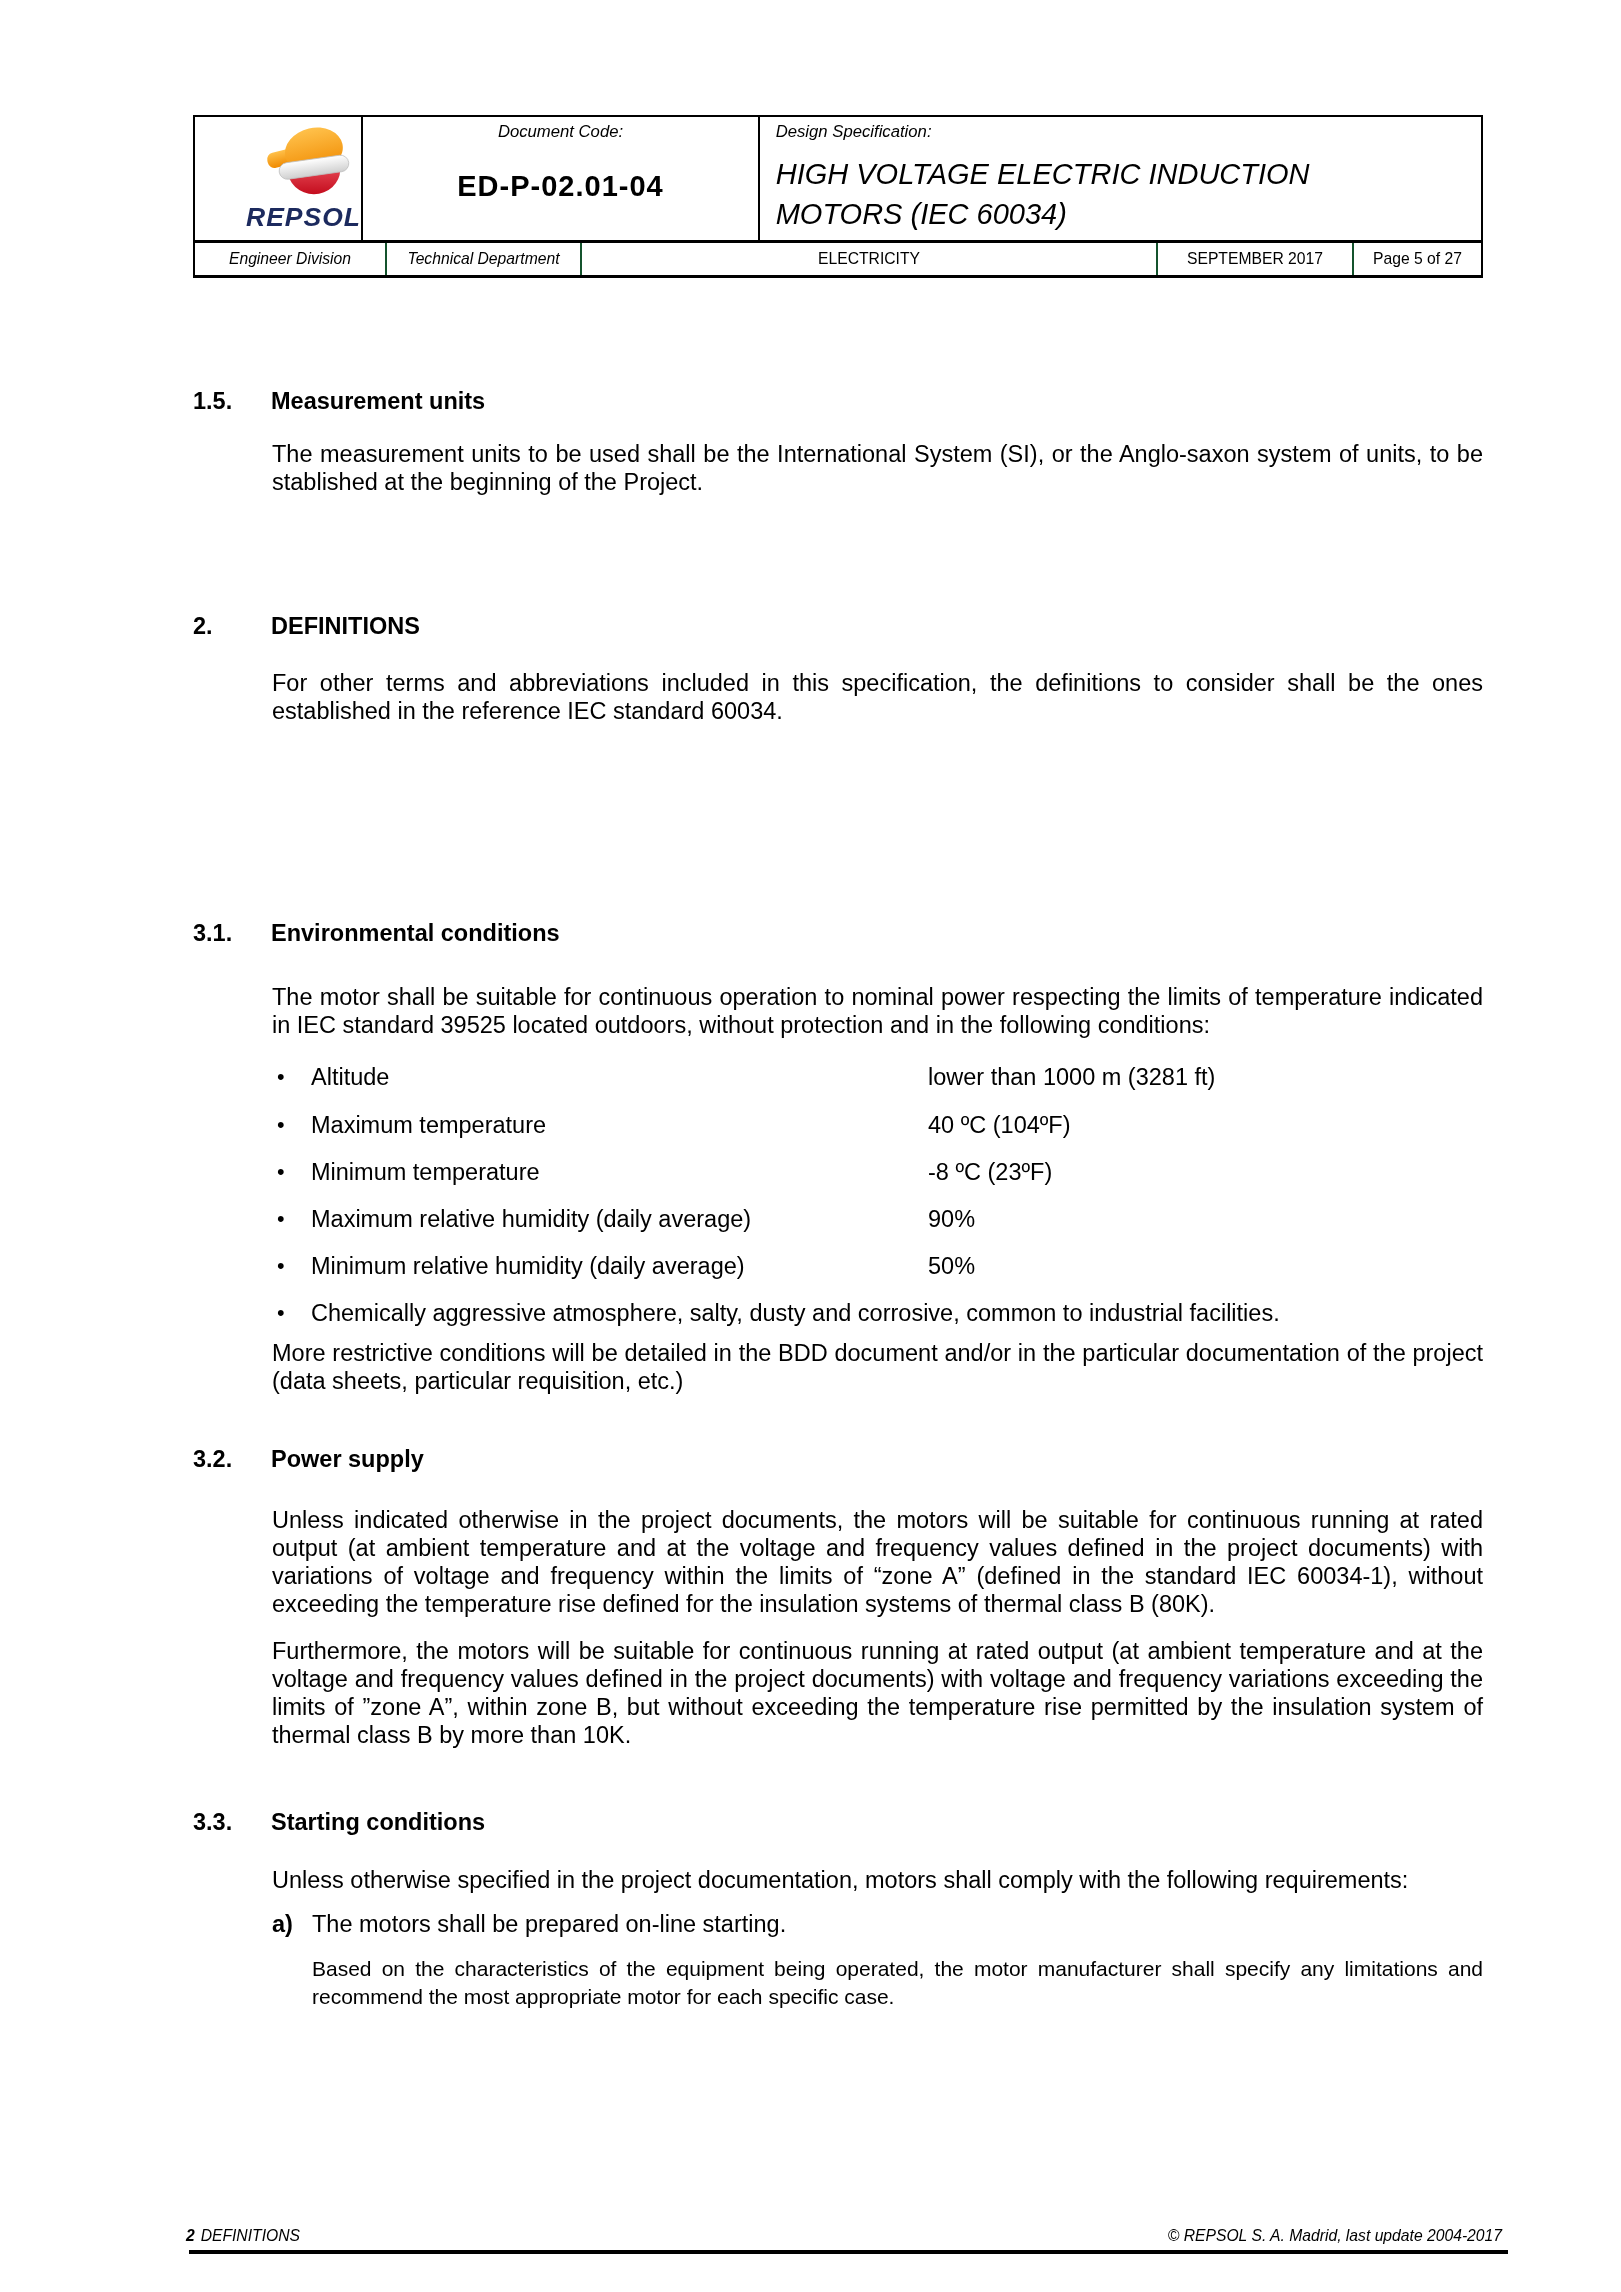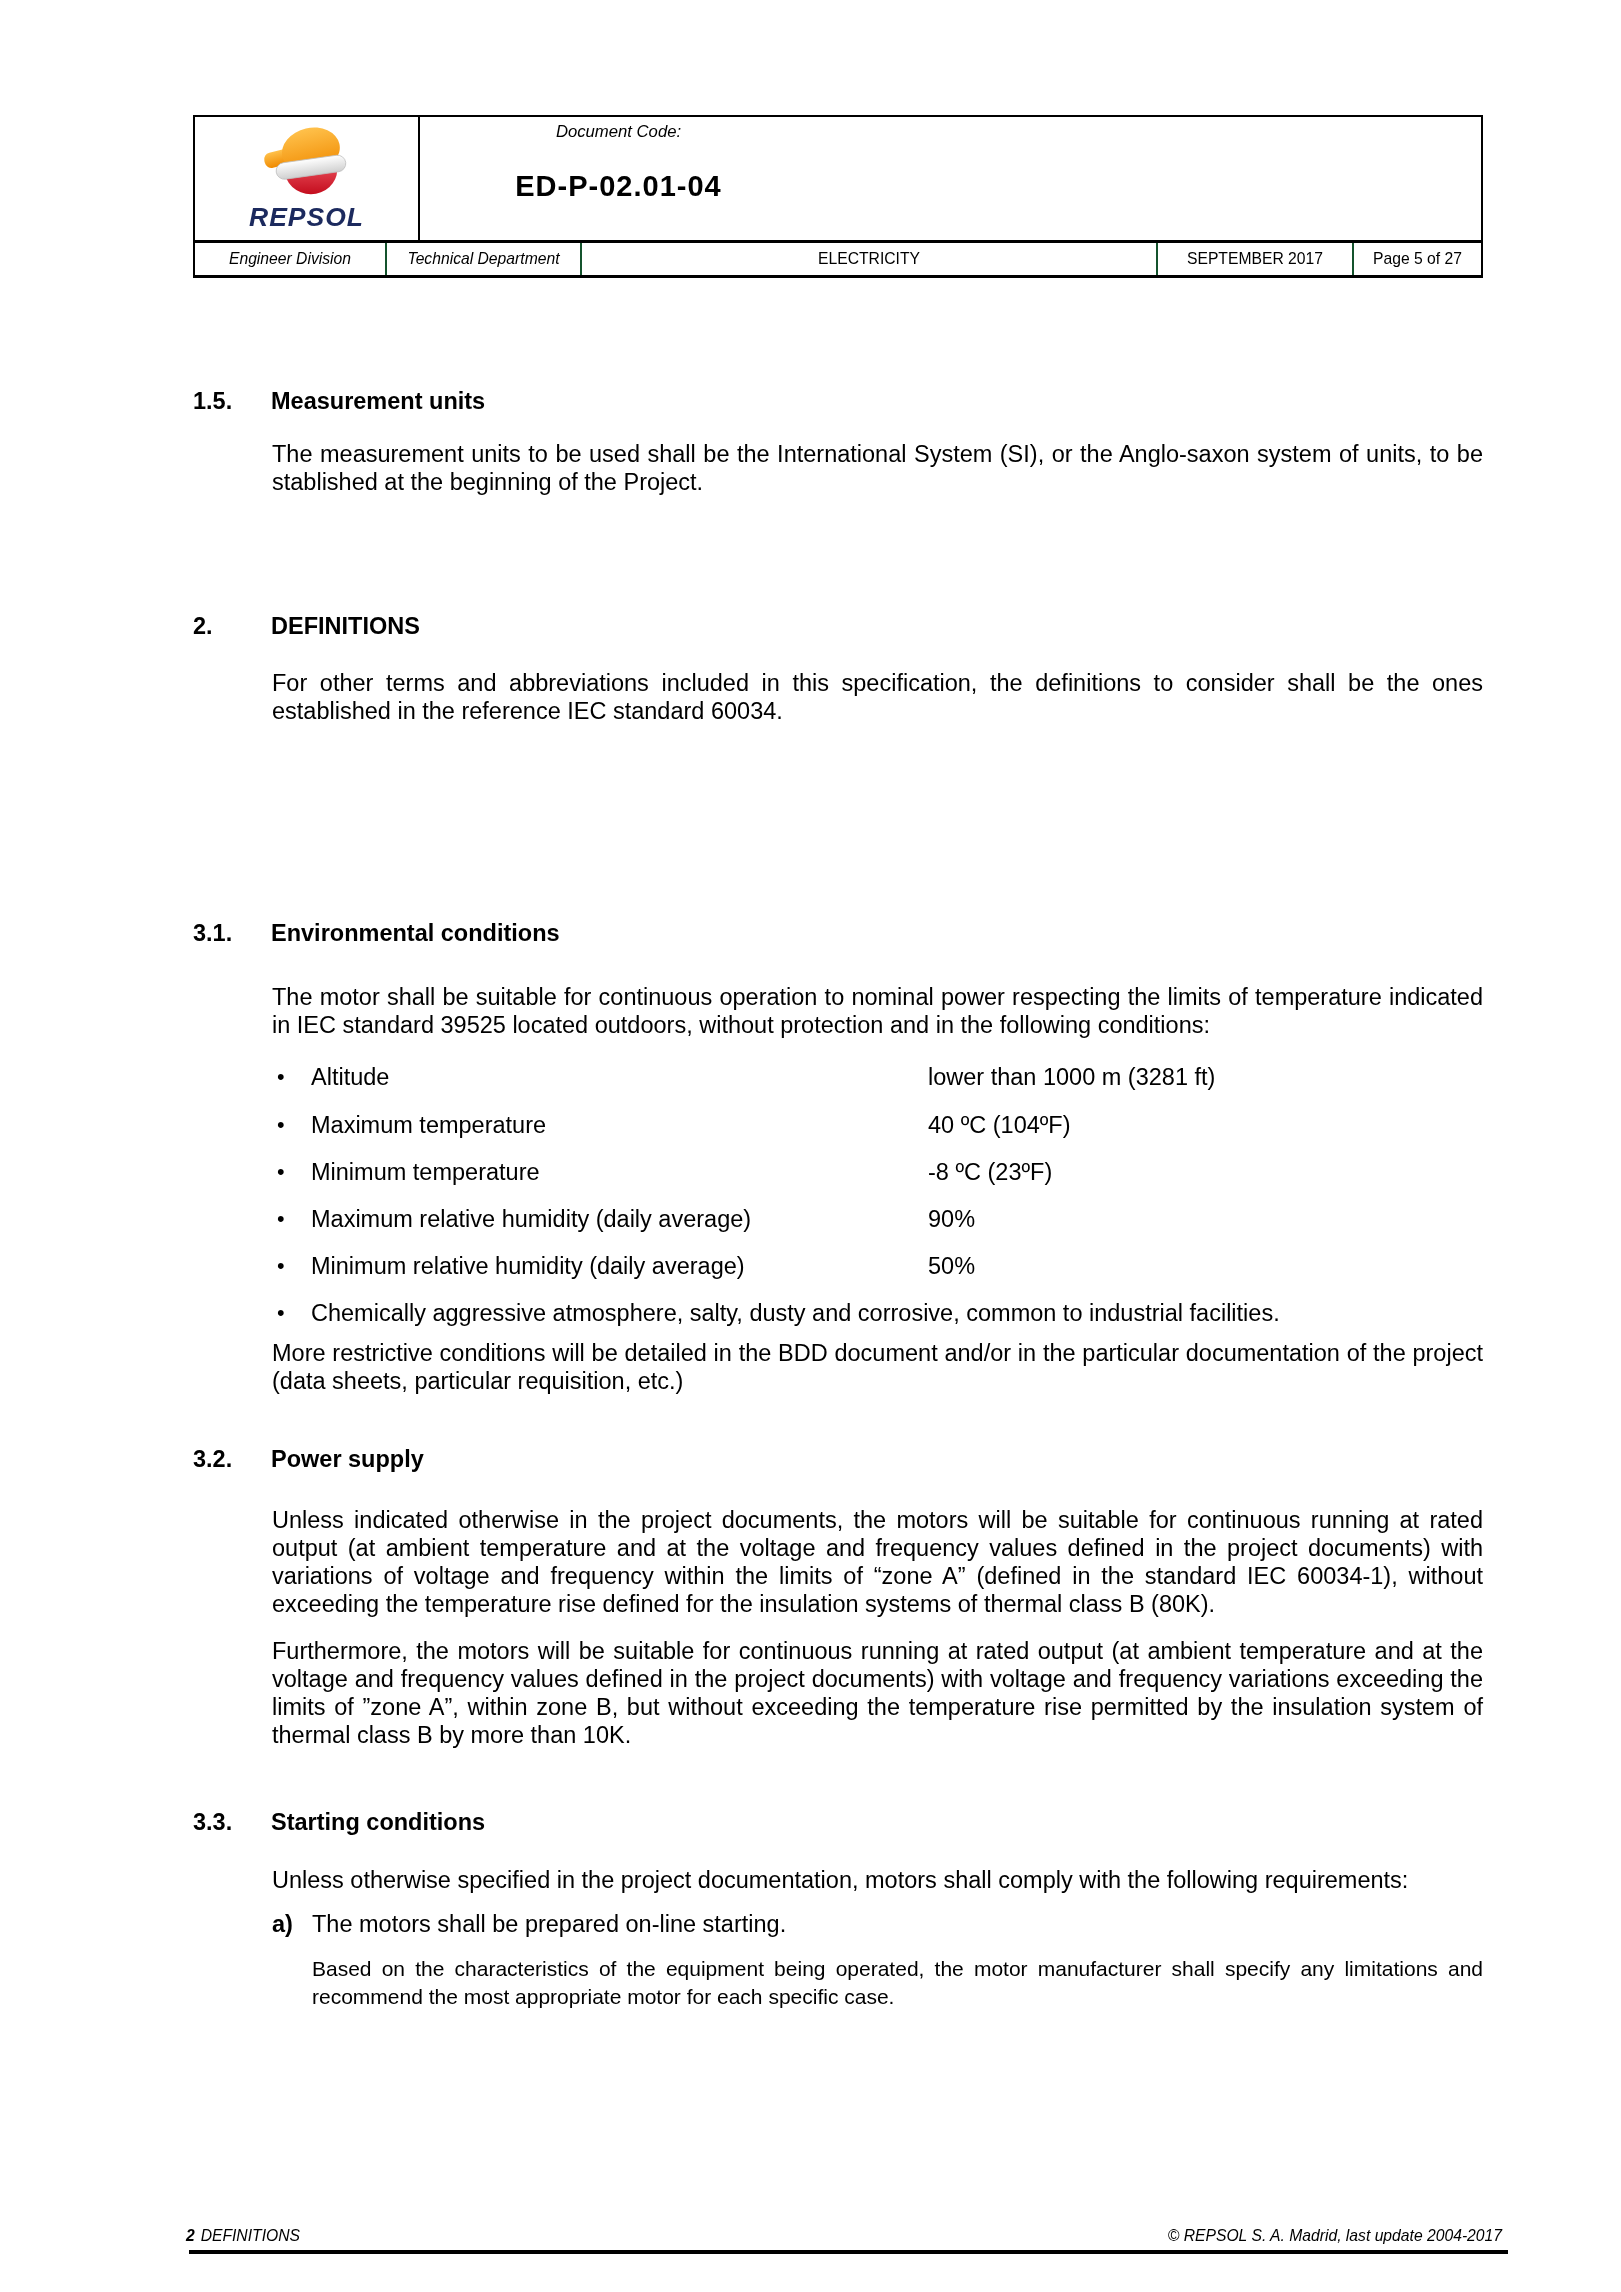--- a/index.html
+++ b/index.html
@@ -13,21 +13,21 @@
   }
   
   .hdr {
     position:absolute; left:193px; top:115px; width:1290px;
     border:2px solid #000; border-bottom:3.9px solid #000;
     box-sizing:border-box; background:#fff;
   }
   .hdr-top { display:flex; height:123px; }
   .hdr-top .cell { box-sizing:border-box; border-right:2px solid #000; position:relative; }
   .hdr-top .cell:last-child { border-right:none; }
-  .logo-cell { width:225px; display:flex; flex-direction:column; align-items:center; justify-content:center; }
+  .logo-cell { width:168px; display:flex; flex-direction:column; align-items:flex-end; justify-content:center; }
   .code-cell { width:397px; text-align:center; display:flex; flex-direction:column; }
   .title-cell { flex:1; padding-left:15.7px; }
   .small-label { font-style:italic; font-size:16.7px; padding-top:4.9px; color:#000; }
   .doc-code { font-weight:bold; font-size:29px; letter-spacing:1px; flex:1; display:flex; align-items:center; justify-content:center; padding-bottom:9px; }
   .doc-title { font-style:italic; font-size:29px; line-height:40px; max-width:627px; margin-top:11.8px; }
   .hdr-bottom { display:flex; height:32px; border-top:3.9px solid #000; }
   .hdr-bottom .bcell {
     box-sizing:border-box; border-right:2px solid #14532d;
     display:flex; align-items:center; justify-content:center;
     font-size:15.7px;
@@ -87,20 +87,24 @@
           <ellipse cx="56" cy="27" rx="30" ry="23" fill="url(#og)" transform="rotate(-13 56 27)"></ellipse>
           <g transform="rotate(-8 55 44)">
             <rect x="20" y="36" width="72" height="17" rx="8.5" fill="url(#wg)" stroke="#BFBFBF" stroke-width="0.8"></rect>
           </g>
         </svg>
         <div class="wordmark">REPSOL</div>
       </div>
       <div class="cell code-cell">
         <div class="small-label">Document Code:</div>
         <div class="doc-code">ED-P-02.01-04</div>
+      </div>
+      <div class="cell title-cell">
+        <div class="small-label">Design Specification:</div>
+        <div class="doc-title">HIGH VOLTAGE ELECTRIC INDUCTION MOTORS (IEC 60034)</div>
       </div>
     </div>
     <div class="hdr-bottom">
       <div class="bcell it bc1">Engineer Division</div>
       <div class="bcell it bc2">Technical Department</div>
       <div class="bcell bc3">ELECTRICITY</div>
       <div class="bcell bc4">SEPTEMBER 2017</div>
       <div class="bcell bc5">Page 5 of 27</div>
     </div>
   </div>

